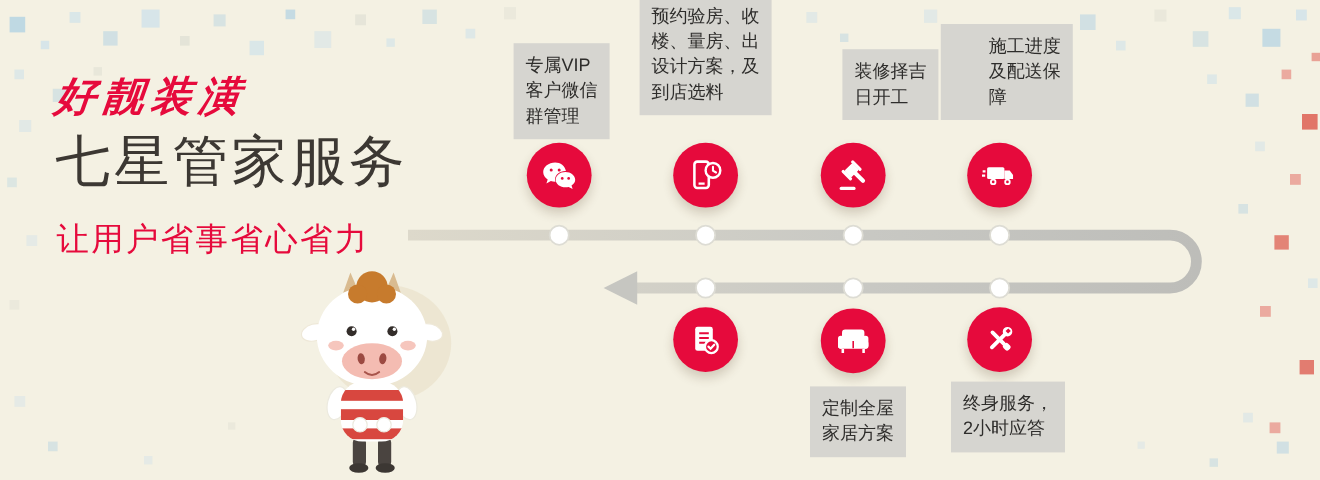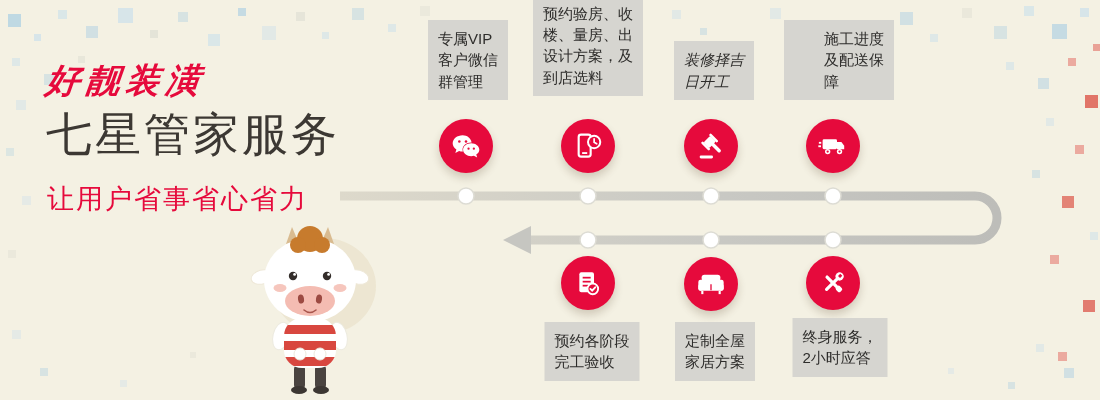--- a/index.html
+++ b/index.html
@@ -108,21 +108,21 @@
       <circle cx="466" cy="196" r="8"></circle>
       <circle cx="588" cy="196" r="8"></circle>
       <circle cx="711" cy="196" r="8"></circle>
       <circle cx="833" cy="196" r="8"></circle>
       <circle cx="588" cy="240" r="8"></circle>
       <circle cx="711" cy="240" r="8"></circle>
       <circle cx="833" cy="240" r="8"></circle>
     </g>
   </svg>
 
-  <div class="label-box" style="left:468px;bottom:300px;">专属VIP
+  <div class="label-box" style="left:468px;bottom:284px;">专属VIP
 客户微信
 群管理</div>
   <div class="icon-circle" style="left:466px;top:119px;">
     <svg viewBox="0 0 24 24" width="32" height="32">
       <path fill="#fff" d="M9.5 4C5.4 4 2 6.7 2 10c0 1.9 1.1 3.6 2.8 4.7L4 17.2l2.8-1.5c.8.3 1.7.4 2.6.4h.3c-.2-.5-.3-1-.3-1.5 0-2.9 2.9-5.3 6.3-5.3h.5C15.6 6.1 12.8 4 9.5 4z"></path>
       <circle cx="7" cy="8.7" r="0.95" fill="var(--accent)"></circle>
       <circle cx="12" cy="8.7" r="0.95" fill="var(--accent)"></circle>
       <path fill="#fff" d="M22 14.8c0-2.6-2.8-4.8-6.1-4.8s-6.1 2.2-6.1 4.8 2.8 4.8 6.1 4.8c.7 0 1.4-.1 2-.3l2.5 1.3-.7-2.2c1.4-.9 2.3-2.2 2.3-3.6z"></path>
       <circle cx="13.9" cy="14" r="0.85" fill="var(--accent)"></circle>
       <circle cx="17.9" cy="14" r="0.85" fill="var(--accent)"></circle>
@@ -135,21 +135,21 @@
 到店选料</div>
   <div class="icon-circle" style="left:588px;top:119px;">
     <svg viewBox="0 0 24 24" width="32" height="32">
       <rect x="5" y="3.5" width="9" height="16.5" rx="1.8" fill="none" stroke="#fff" stroke-width="1.6"></rect>
       <line x1="7.6" y1="17.3" x2="11.4" y2="17.3" stroke="#fff" stroke-width="1.4"></line>
       <circle cx="16.6" cy="9" r="4.6" fill="var(--accent)" stroke="#fff" stroke-width="1.5"></circle>
       <path d="M16.6 6.7v2.5l1.9 1.1" stroke="#fff" stroke-width="1.3" fill="none" stroke-linecap="round"></path>
     </svg>
   </div>
 
-  <div class="label-box" style="left:714px;bottom:300px;font-style:italic;">装修择吉
+  <div class="label-box" style="left:742px;bottom:300px;">装修择吉
 日开工</div>
   <div class="icon-circle" style="left:711px;top:119px;">
     <svg viewBox="0 0 24 24" width="32" height="32">
       <g transform="rotate(-45 11 9)" fill="#fff">
         <rect x="7.5" y="6" width="7" height="6" rx="1"></rect>
         <rect x="5.8" y="4.8" width="2" height="8.4" rx="0.9"></rect>
         <rect x="14.2" y="4.8" width="2" height="8.4" rx="0.9"></rect>
       </g>
       <rect x="10.5" y="11.6" width="10" height="2.6" rx="1.3" transform="rotate(45 15.5 12.9)" fill="#fff"></rect>
       <rect x="3.5" y="19.2" width="10" height="2.1" rx="1" fill="#fff"></rect>
@@ -175,22 +175,20 @@
   <div class="icon-circle" style="left:588px;top:256px;">
     <svg viewBox="0 0 24 24" width="32" height="32">
       <rect x="5.5" y="4" width="11" height="15" rx="1.5" fill="#fff"></rect>
       <line x1="8" y1="8" x2="14" y2="8" stroke="var(--accent)" stroke-width="1.3"></line>
       <line x1="8" y1="11" x2="14" y2="11" stroke="var(--accent)" stroke-width="1.3"></line>
       <line x1="8" y1="14" x2="12" y2="14" stroke="var(--accent)" stroke-width="1.3"></line>
       <circle cx="15.6" cy="16.4" r="4" fill="var(--accent)" stroke="#fff" stroke-width="1.4"></circle>
       <path d="M13.8 16.4l1.3 1.3 2.3-2.5" stroke="#fff" stroke-width="1.4" fill="none" stroke-linecap="round"></path>
     </svg>
   </div>
-  <div class="label-box" style="left:592px;top:322px;">预约各阶段
-完工验收</div>
 
   <div class="icon-circle" style="left:711px;top:257px;">
     <svg viewBox="0 0 24 24" width="32" height="32">
       <rect x="5" y="5" width="14" height="8" rx="2" fill="#fff"></rect>
       <rect x="2.5" y="11.8" width="19" height="5.2" rx="2" fill="#fff"></rect>
       <rect x="2.5" y="8.8" width="3.6" height="8.2" rx="1.7" fill="#fff"></rect>
       <rect x="17.9" y="8.8" width="3.6" height="8.2" rx="1.7" fill="#fff"></rect>
       <line x1="12" y1="12.2" x2="12" y2="16.6" stroke="var(--accent)" stroke-width="1"></line>
       <line x1="5.5" y1="17.2" x2="5.5" y2="19.6" stroke="#fff" stroke-width="1.6"></line>
       <line x1="18.5" y1="17.2" x2="18.5" y2="19.6" stroke="#fff" stroke-width="1.6"></line>

